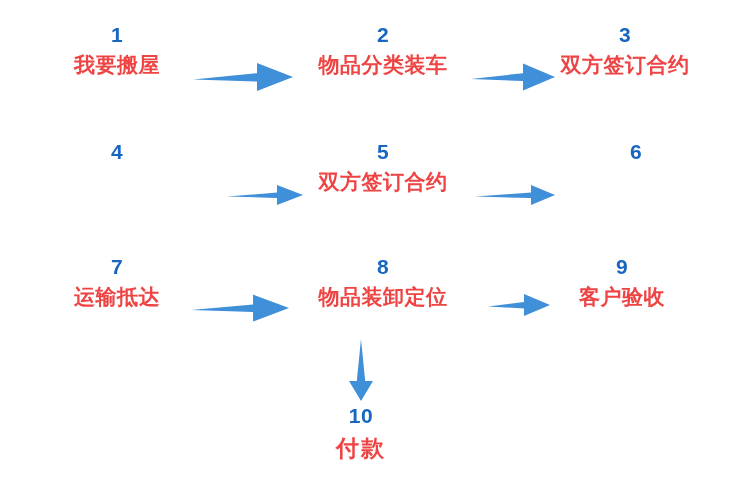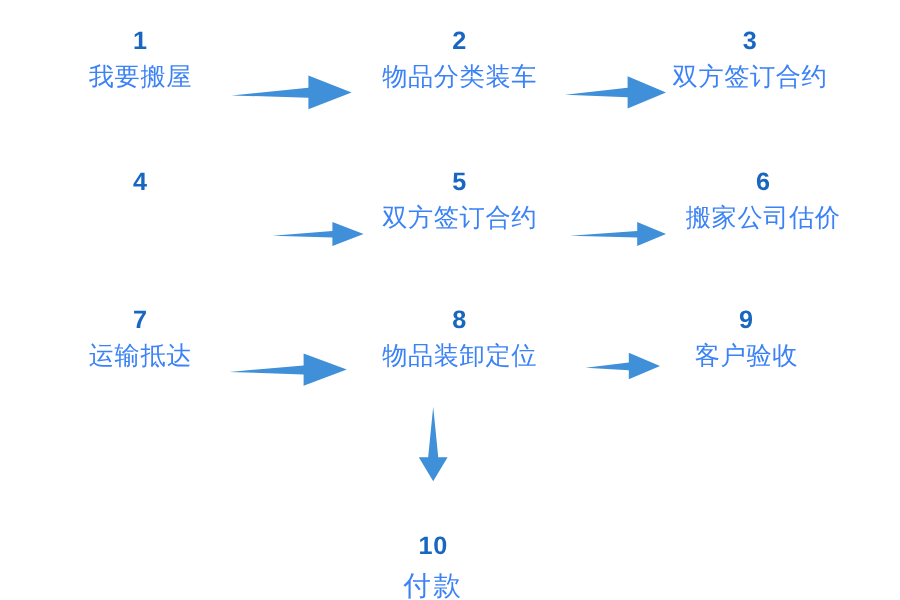--- a/index.html
+++ b/index.html
@@ -32,23 +32,23 @@
     white-space: nowrap;
   }
   .step-number {
     color: #1766c0;
     font-size: 21px;
     font-weight: bold;
     line-height: 1.0;
     letter-spacing: 0.5px;
   }
   .step-label {
-    color: #3b82f6;
+    color: #ef4444;
     font-size: 21px;
-    font-weight: normal;
+    font-weight: bold;
     line-height: 1.0;
     margin-top: 9px;
     letter-spacing: 0.5px;
   }
   .step.final .step-label {
     font-size: 23px;
     margin-top: 11px;
     letter-spacing: 2px;
   }
 
@@ -108,21 +108,20 @@
   </div>
 
   <div class="arrow" style="left:515px; top:195px;">
     <svg width="80" height="24" viewBox="0 0 80 24" aria-hidden="true">
       <path d="M0 13.5 L56 9.6 L56 2 L80 12 L56 22 L56 15 Z" fill="#3f8fd9"></path>
     </svg>
   </div>
 
   <div class="step" style="left:636px; top:141px;">
     <div class="step-number">6</div>
-    <div class="step-label">搬家公司估价</div>
   </div>
 
   <div class="step" style="left:117px; top:256px;">
     <div class="step-number">7</div>
     <div class="step-label">运输抵达</div>
   </div>
 
   <div class="arrow" style="left:240px; top:308px;">
     <svg width="98" height="32" viewBox="0 0 98 32" aria-hidden="true">
       <path d="M0 18 L62 12.5 L62 2.5 L98 16 L62 29.5 L62 20 Z" fill="#3f8fd9"></path>
@@ -144,18 +143,18 @@
     <div class="step-number">9</div>
     <div class="step-label">客户验收</div>
   </div>
 
   <div class="arrow" style="left:361px; top:370px;">
     <svg width="30" height="62" viewBox="0 0 30 62" aria-hidden="true">
       <path d="M15 0 L19.2 42 L27 42 L15 62 L3 42 L10.8 42 Z" fill="#3f8fd9"></path>
     </svg>
   </div>
 
-  <div class="step final" style="left:361px; top:405px;margin-top:40px;">
+  <div class="step final" style="left:361px; top:405px;">
     <div class="step-number">10</div>
     <div class="step-label">付款</div>
   </div>
 
 </div>
 
 </body></html>

